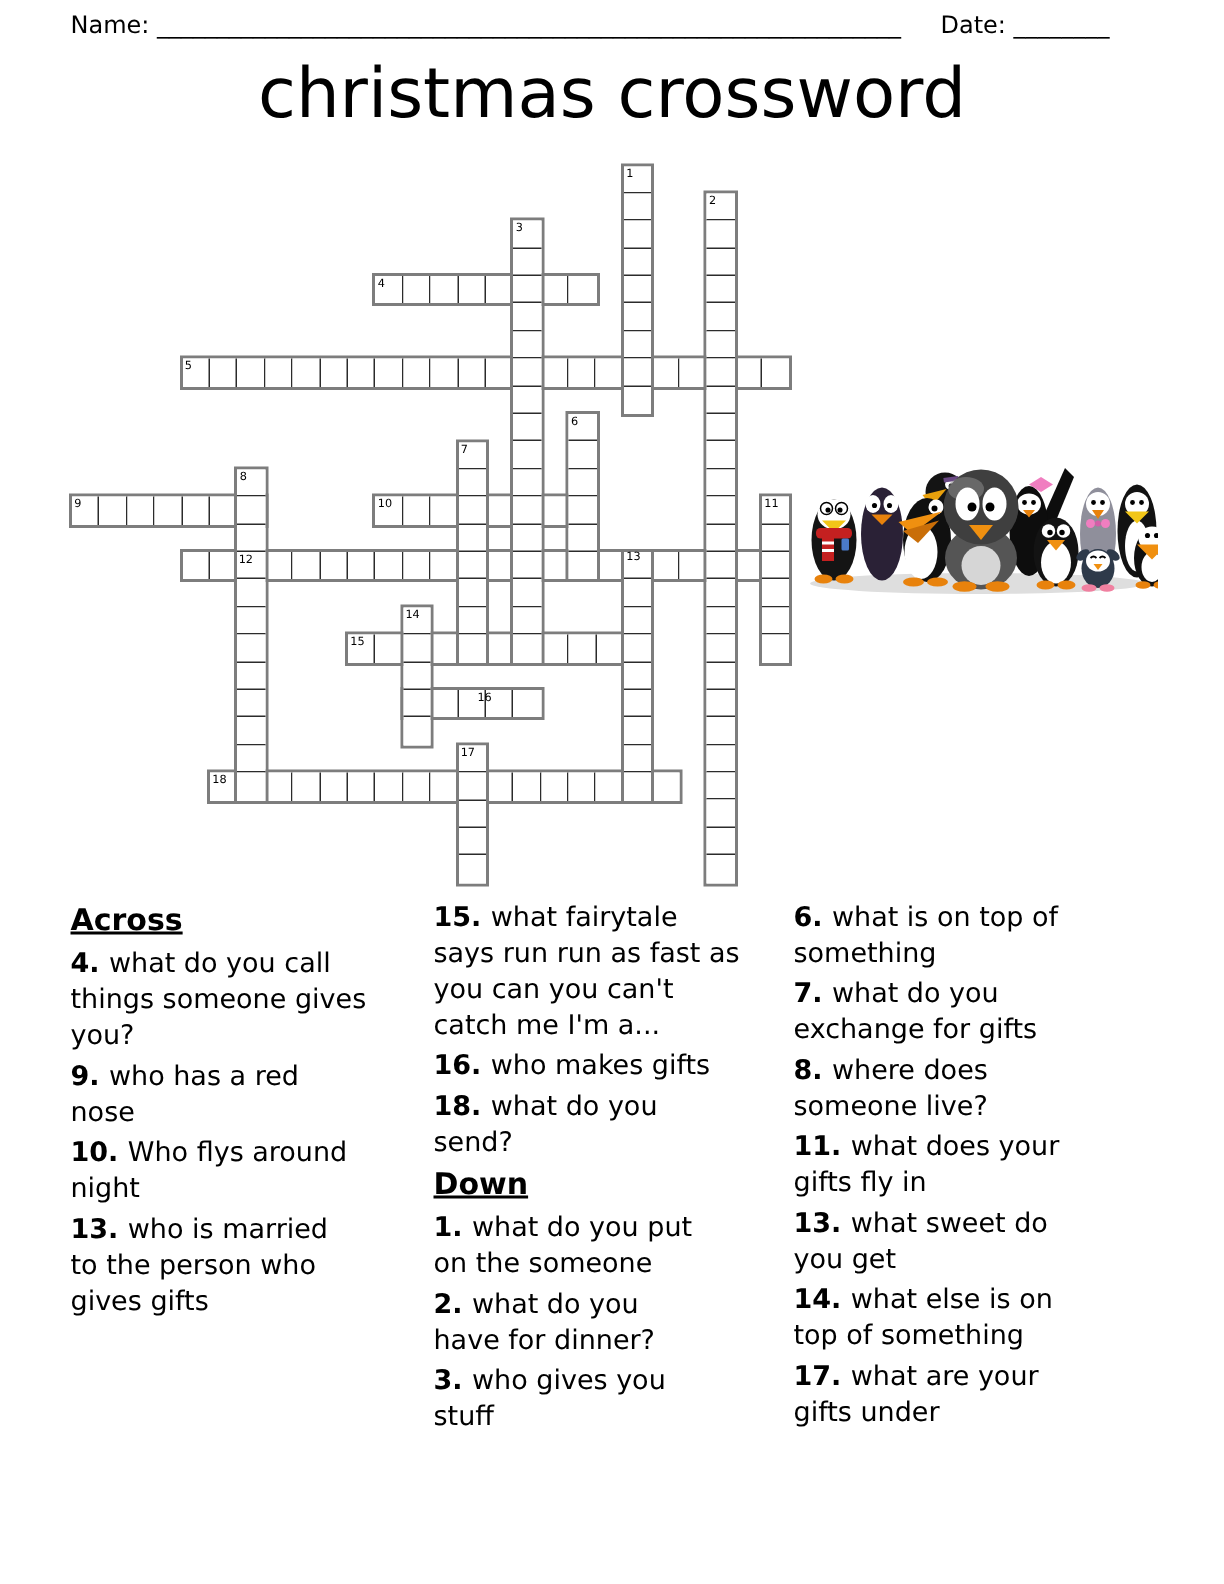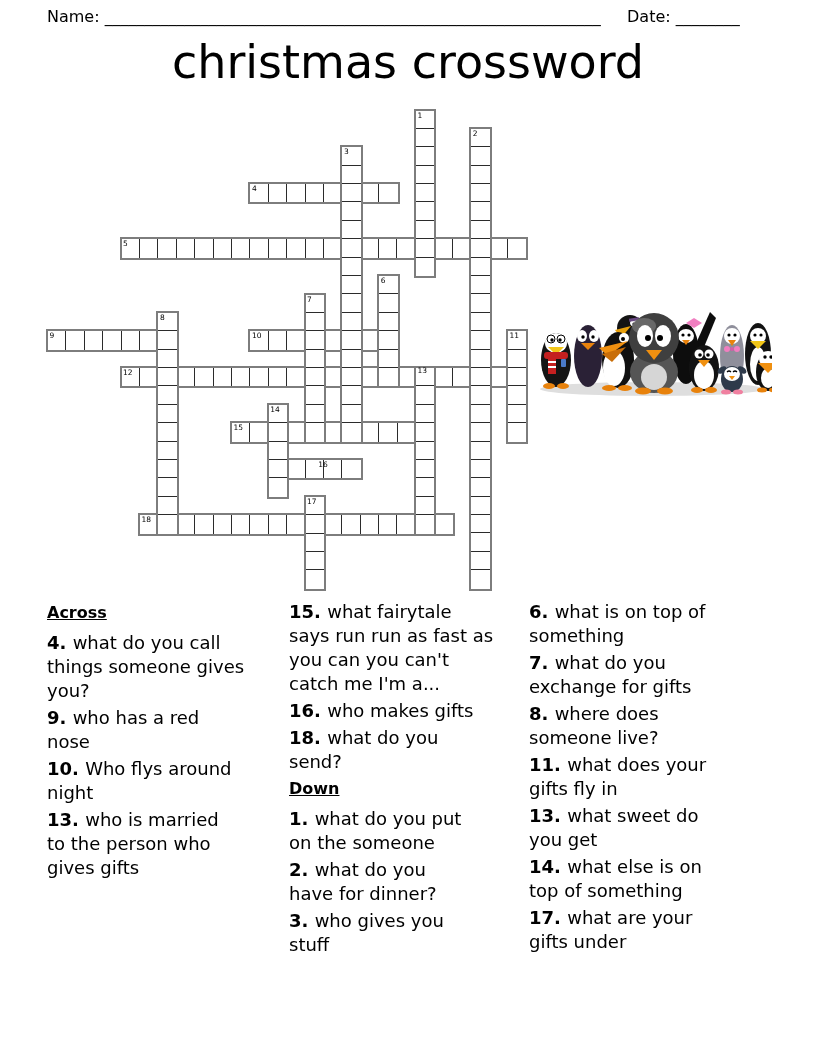--- a/index.html
+++ b/index.html
@@ -34,21 +34,21 @@
   #penguins { position:absolute; left:536px; top:296px; width:236px; height:102px; }
 
   
   .clues-col { position:absolute; top:600px; width:238px; font-size:18px; line-height:24px; }
   #clues-col-1 { left:47px; }
   #clues-col-2 { left:289px; }
   #clues-col-3 { left:529px; }
   .clue { margin:0 0 3px 0; }
   .clue b { font-weight:bold; }
   .clue-text { white-space:pre-line; }
-  .clue-header { font-weight:bold; font-size:16px; text-decoration:underline;
+  .clue-header { font-weight:bold; font-size:20px; text-decoration:underline;
                  margin:1px 0 6px 0; }
 </style>
 </head>
 <body>
 
 <div class="hdr" id="name-hdr"><span>Name:</span>
   <span class="blank">______________________________________________________________</span></div>
 <div class="hdr" id="date-hdr"><span>Date:</span>
   <span class="blank">________</span></div>
 
@@ -296,21 +296,21 @@
     <span class="cellnum" style="left: 424.7px; top: 19.4px;">2</span>
     <span class="cellnum" style="left: 295.9px; top: 37.8px;">3</span>
     <span class="cellnum" style="left: 203.9px; top: 74.6px;">4</span>
     <span class="cellnum" style="left: 75.1px; top: 129.8px;">5</span>
     <span class="cellnum" style="left: 332.7px; top: 166.6px;">6</span>
     <span class="cellnum" style="left: 259.1px; top: 185px;">7</span>
     <span class="cellnum" style="left: 111.9px; top: 203.4px;">8</span>
     <span class="cellnum" style="left: 1.5px; top: 221.8px;">9</span>
     <span class="cellnum" style="left: 203.9px; top: 221.8px;">10</span>
     <span class="cellnum" style="left: 461.5px; top: 221.8px;">11</span>
-    <span class="cellnum" style="left: 75.1px; top: 258.6px;">12</span>
+    <span class="cellnum" style="left: 75.1px; top: 258.6px; padding-left: 36px;">12</span>
     <span class="cellnum" style="left: 369.5px; top: 256px;">13</span>
     <span class="cellnum" style="left: 222.3px; top: 295.4px;">14</span>
     <span class="cellnum" style="left: 185.5px; top: 313.8px;">15</span>
     <span class="cellnum" style="left: 222.3px; top: 350.6px; margin-left: 48px;">16</span>
     <span class="cellnum" style="left: 259.1px; top: 387.4px;">17</span>
     <span class="cellnum" style="left: 93.5px; top: 405.8px;">18</span>
   </div>
 
 <svg id="penguins" viewBox="0 0 236 102" xmlns="http://www.w3.org/2000/svg" aria-hidden="true">
   <ellipse cx="116" cy="93" rx="112" ry="7" fill="#dedede"></ellipse>

